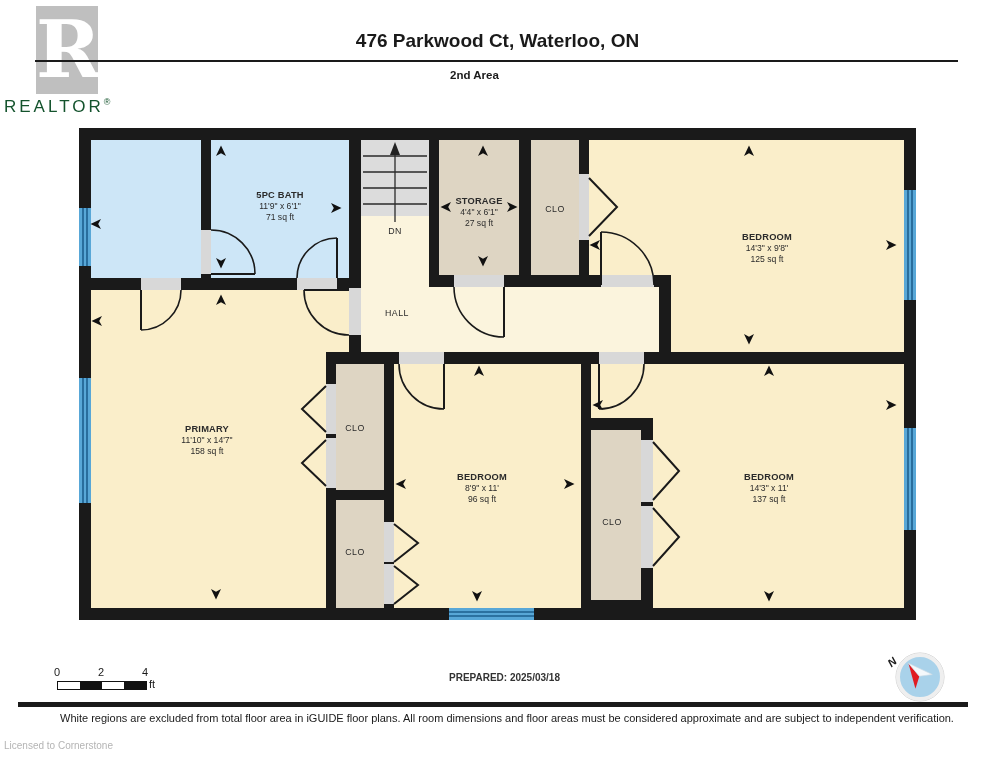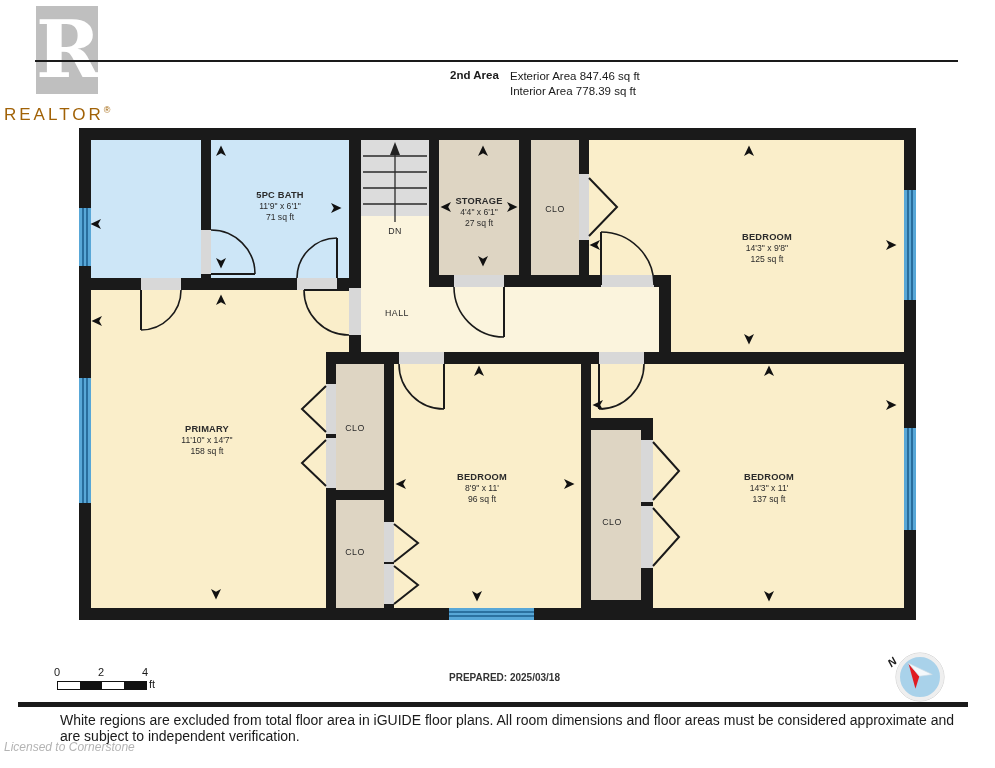--- a/index.html
+++ b/index.html
@@ -4,21 +4,21 @@
 <style>
   html,body{margin:0;padding:0;background:#ffffff;}
   .page{position:relative;width:995px;height:768px;background:#fff;overflow:hidden;
         font-family:"Liberation Sans",sans-serif;color:#1a1a1a;}
   .abs{position:absolute;}
 
   
   .logo{left:36px;top:6px;width:130px;}
   .logo-r{width:62px;height:88px;background:#bfbfbf;text-align:center;}
   .logo-r span{font-family:"DejaVu Serif",serif;font-weight:bold;font-size:78px;line-height:88px;color:#ffffff;}
-  .logo-text{margin-top:11px;margin-left:-32px;font-size:17px;letter-spacing:3px;color:#a16207;white-space:nowrap;}
+  .logo-text{margin-top:3px;margin-left:-32px;font-size:17px;letter-spacing:3px;color:#14532d;white-space:nowrap;}
   .logo-text sup{font-size:9px;}
   .page-title{left:0;right:0;top:30px;text-align:center;font-size:19px;font-weight:bold;}
   .title-rule{left:35px;top:60px;width:923px;height:2px;background:#1a1a1a;}
   .floor-label{left:450px;top:69px;font-size:11.5px;font-weight:bold;}
   .area-lines{left:510px;top:69px;font-size:11.5px;line-height:15px;}
 
   
   .plan{left:79px;top:128px;}
   .rname{font:600 9.3px "Liberation Sans",sans-serif;fill:#2b2b2b;text-anchor:middle;letter-spacing:.2px;}
   .rdim{font:400 8.6px "Liberation Sans",sans-serif;fill:#2b2b2b;text-anchor:middle;}
@@ -33,39 +33,36 @@
   .scalebar{left:57px;top:666px;width:180px;height:30px;}
   .scale-tick{position:absolute;top:0;transform:translateX(-50%);font-size:11px;}
   .scale-rect{position:absolute;left:0;top:15px;width:88px;height:7px;border:1.2px solid #111;display:flex;}
   .scale-rect i{flex:1;}
   .seg-b{background:#111;} .seg-w{background:#fff;}
   .scale-unit{position:absolute;left:92px;top:12px;font-size:11px;}
   .prepared{left:449px;top:672px;font-size:10px;font-weight:bold;color:#333;text-align:right;}
   .compass{left:893px;top:650px;}
   .compass-n{left:888px;top:656px;font-size:11px;font-weight:bold;font-style:italic;transform:rotate(-40deg);}
   .thickline{left:18px;top:702px;width:950px;height:5px;background:#1a1a1a;}
-  .disclaimer{left:60px;top:712px;right:30px;font-size:14px;color:#1a1a1a;}
-  .license{left:4px;top:740px;font-size:12px;color:#b4b4b4;font-style:italic;}
+  .disclaimer{left:60px;top:712px;right:30px;font-size:11px;color:#1a1a1a;}
+  .license{left:4px;top:740px;font-size:10px;color:#b4b4b4;}
 </style>
 </head>
 <body>
 
 <div class="page">
 
   <div class="abs logo">
     <div class="logo-r"><span>R</span></div>
     <div class="logo-text"><span>REALTOR</span><sup>®</sup></div>
   </div>
 
+  <div class="abs page-title">476 Parkwood Ct, Waterloo, ON</div>
   <div class="abs title-rule"></div>
   <div class="abs floor-label">2nd Area</div>
-  <div class="abs area-lines">
-    <div>Exterior Area 847.46 sq ft</div>
-    <div>Interior Area 778.39 sq ft</div>
-  </div>
 
   <svg class="abs plan" width="837" height="492" viewBox="0 0 837 492">
     <defs>
       <path id="da" d="M0,-5.5 L-5,5 L0,2.2 L5,5 Z" fill="#111"></path>
     </defs>
 
     <rect x="12" y="12" width="110" height="138" fill="#cde6f7"></rect>
     <rect x="132" y="12" width="138" height="138" fill="#cde6f7"></rect>
     <rect x="510" y="12" width="315" height="212" fill="#faeeca"></rect>
     <rect x="360" y="12" width="80" height="135" fill="#ded5c3"></rect>

